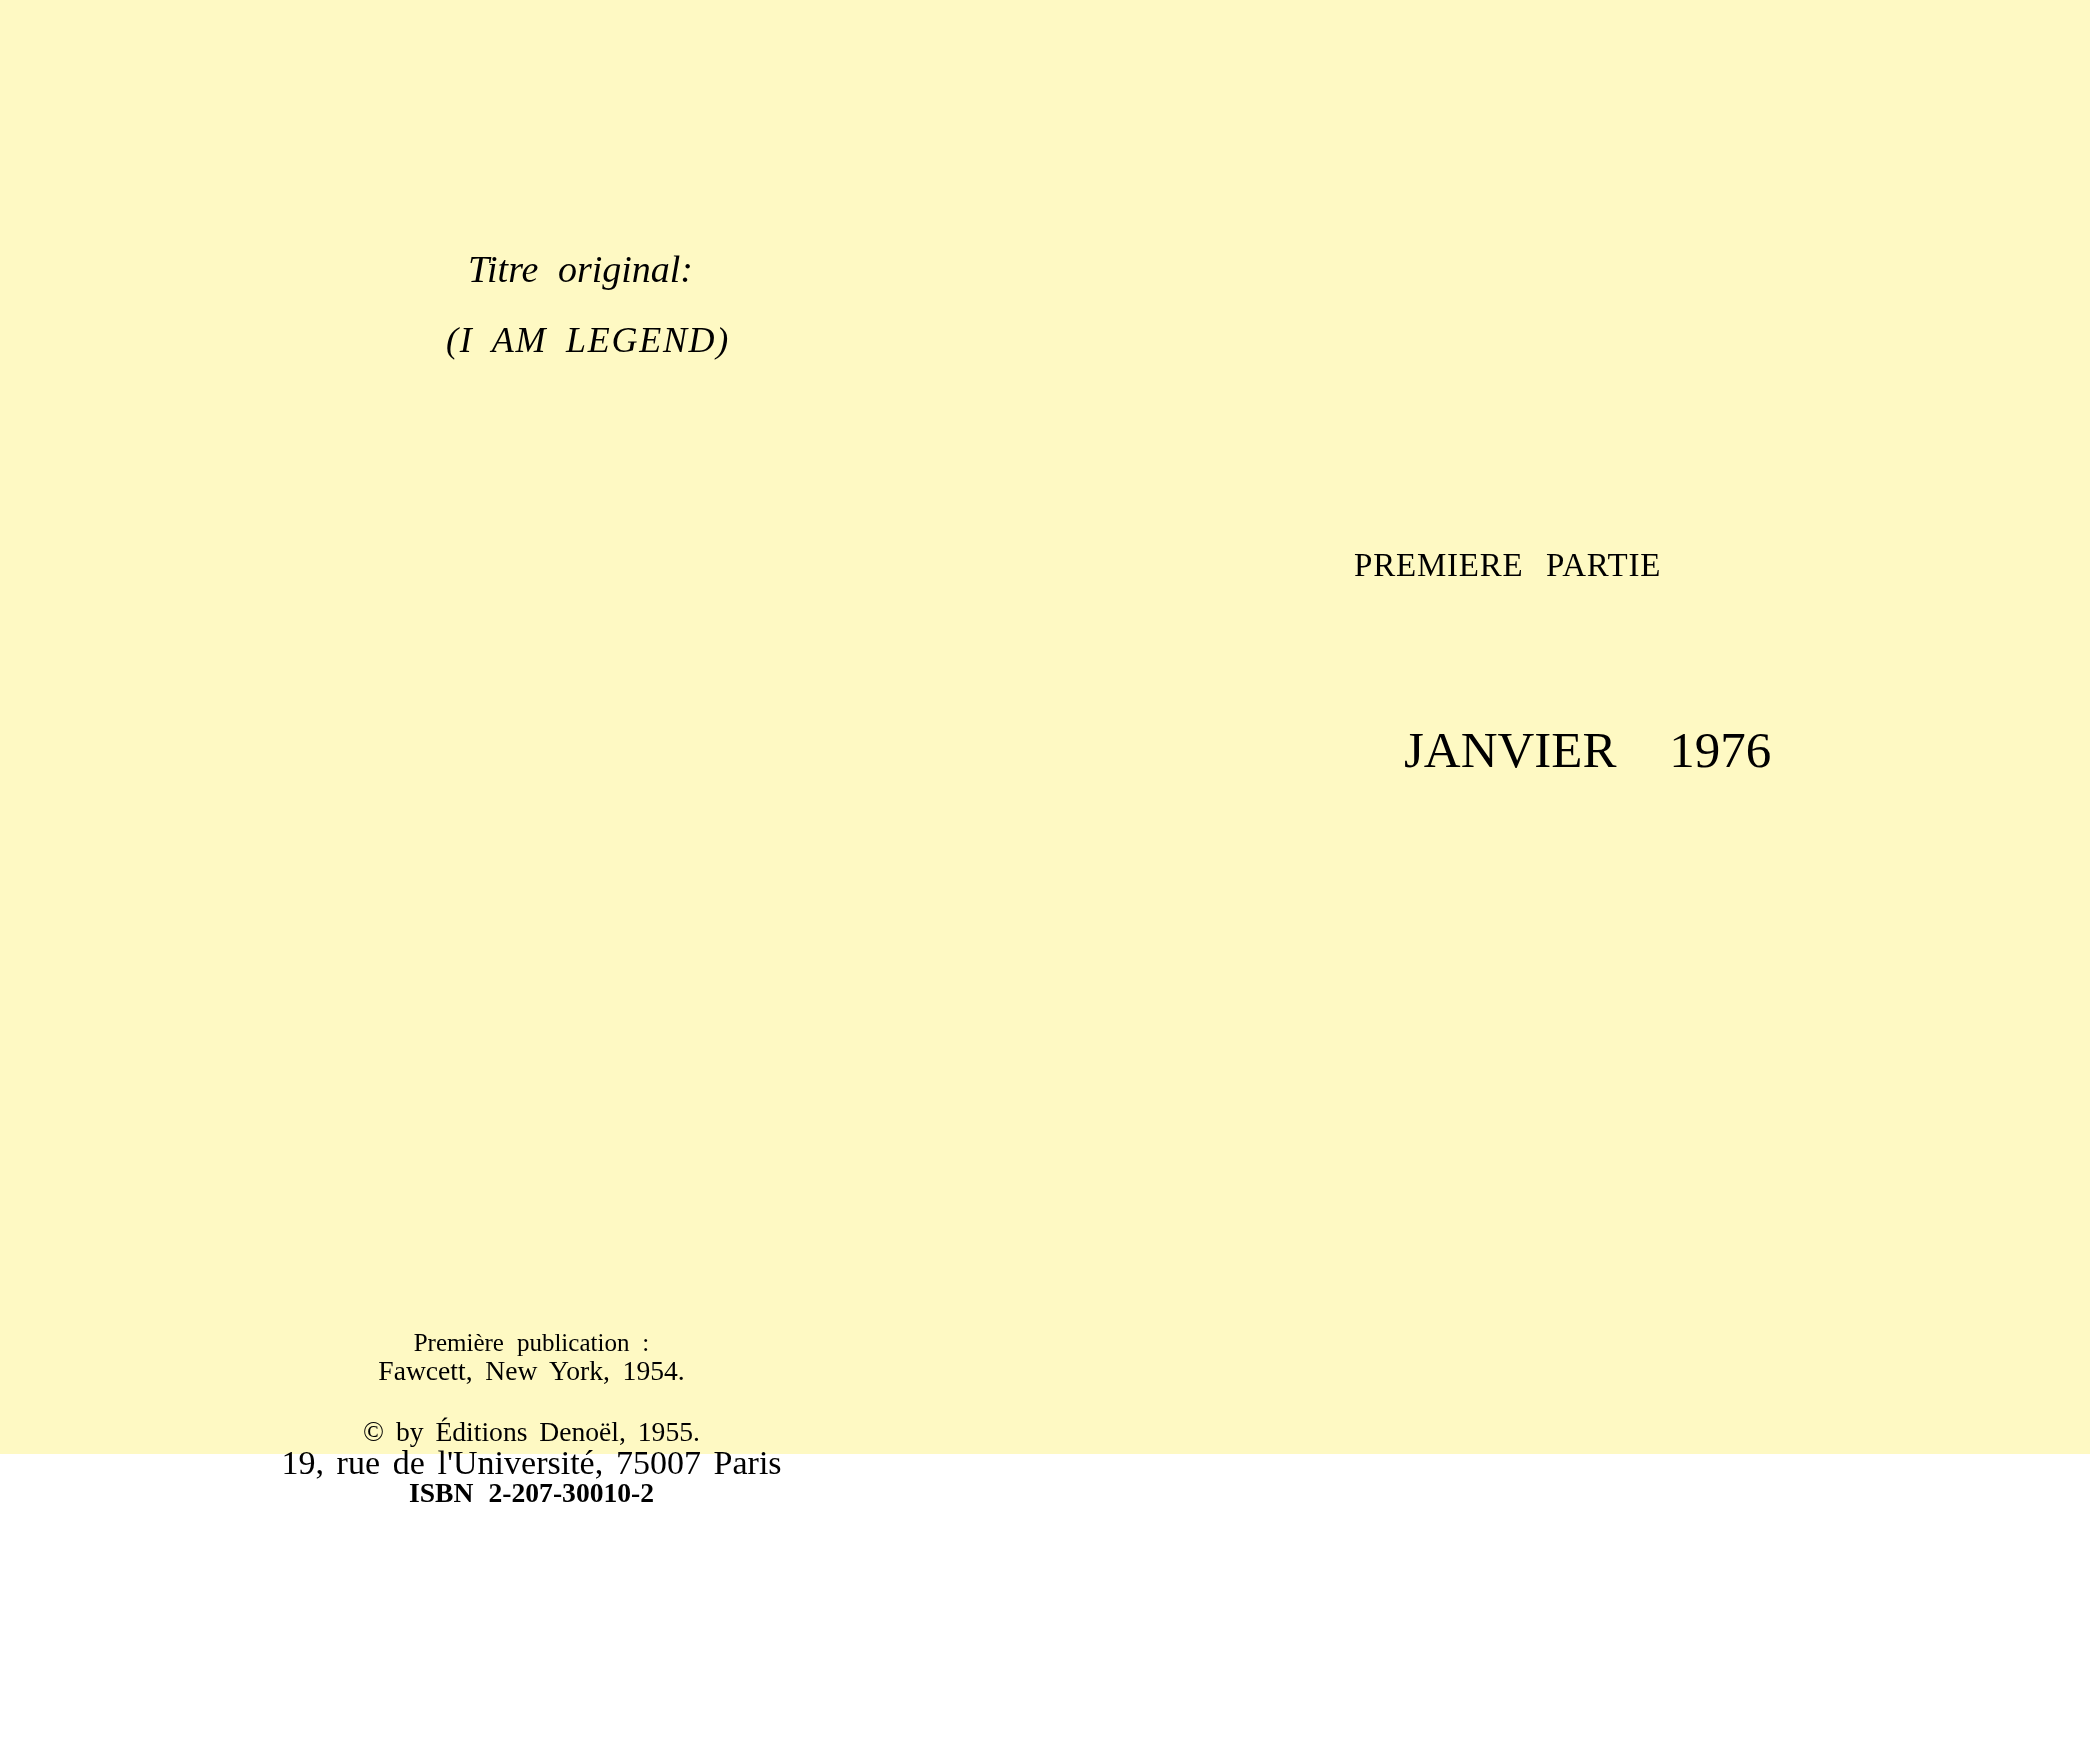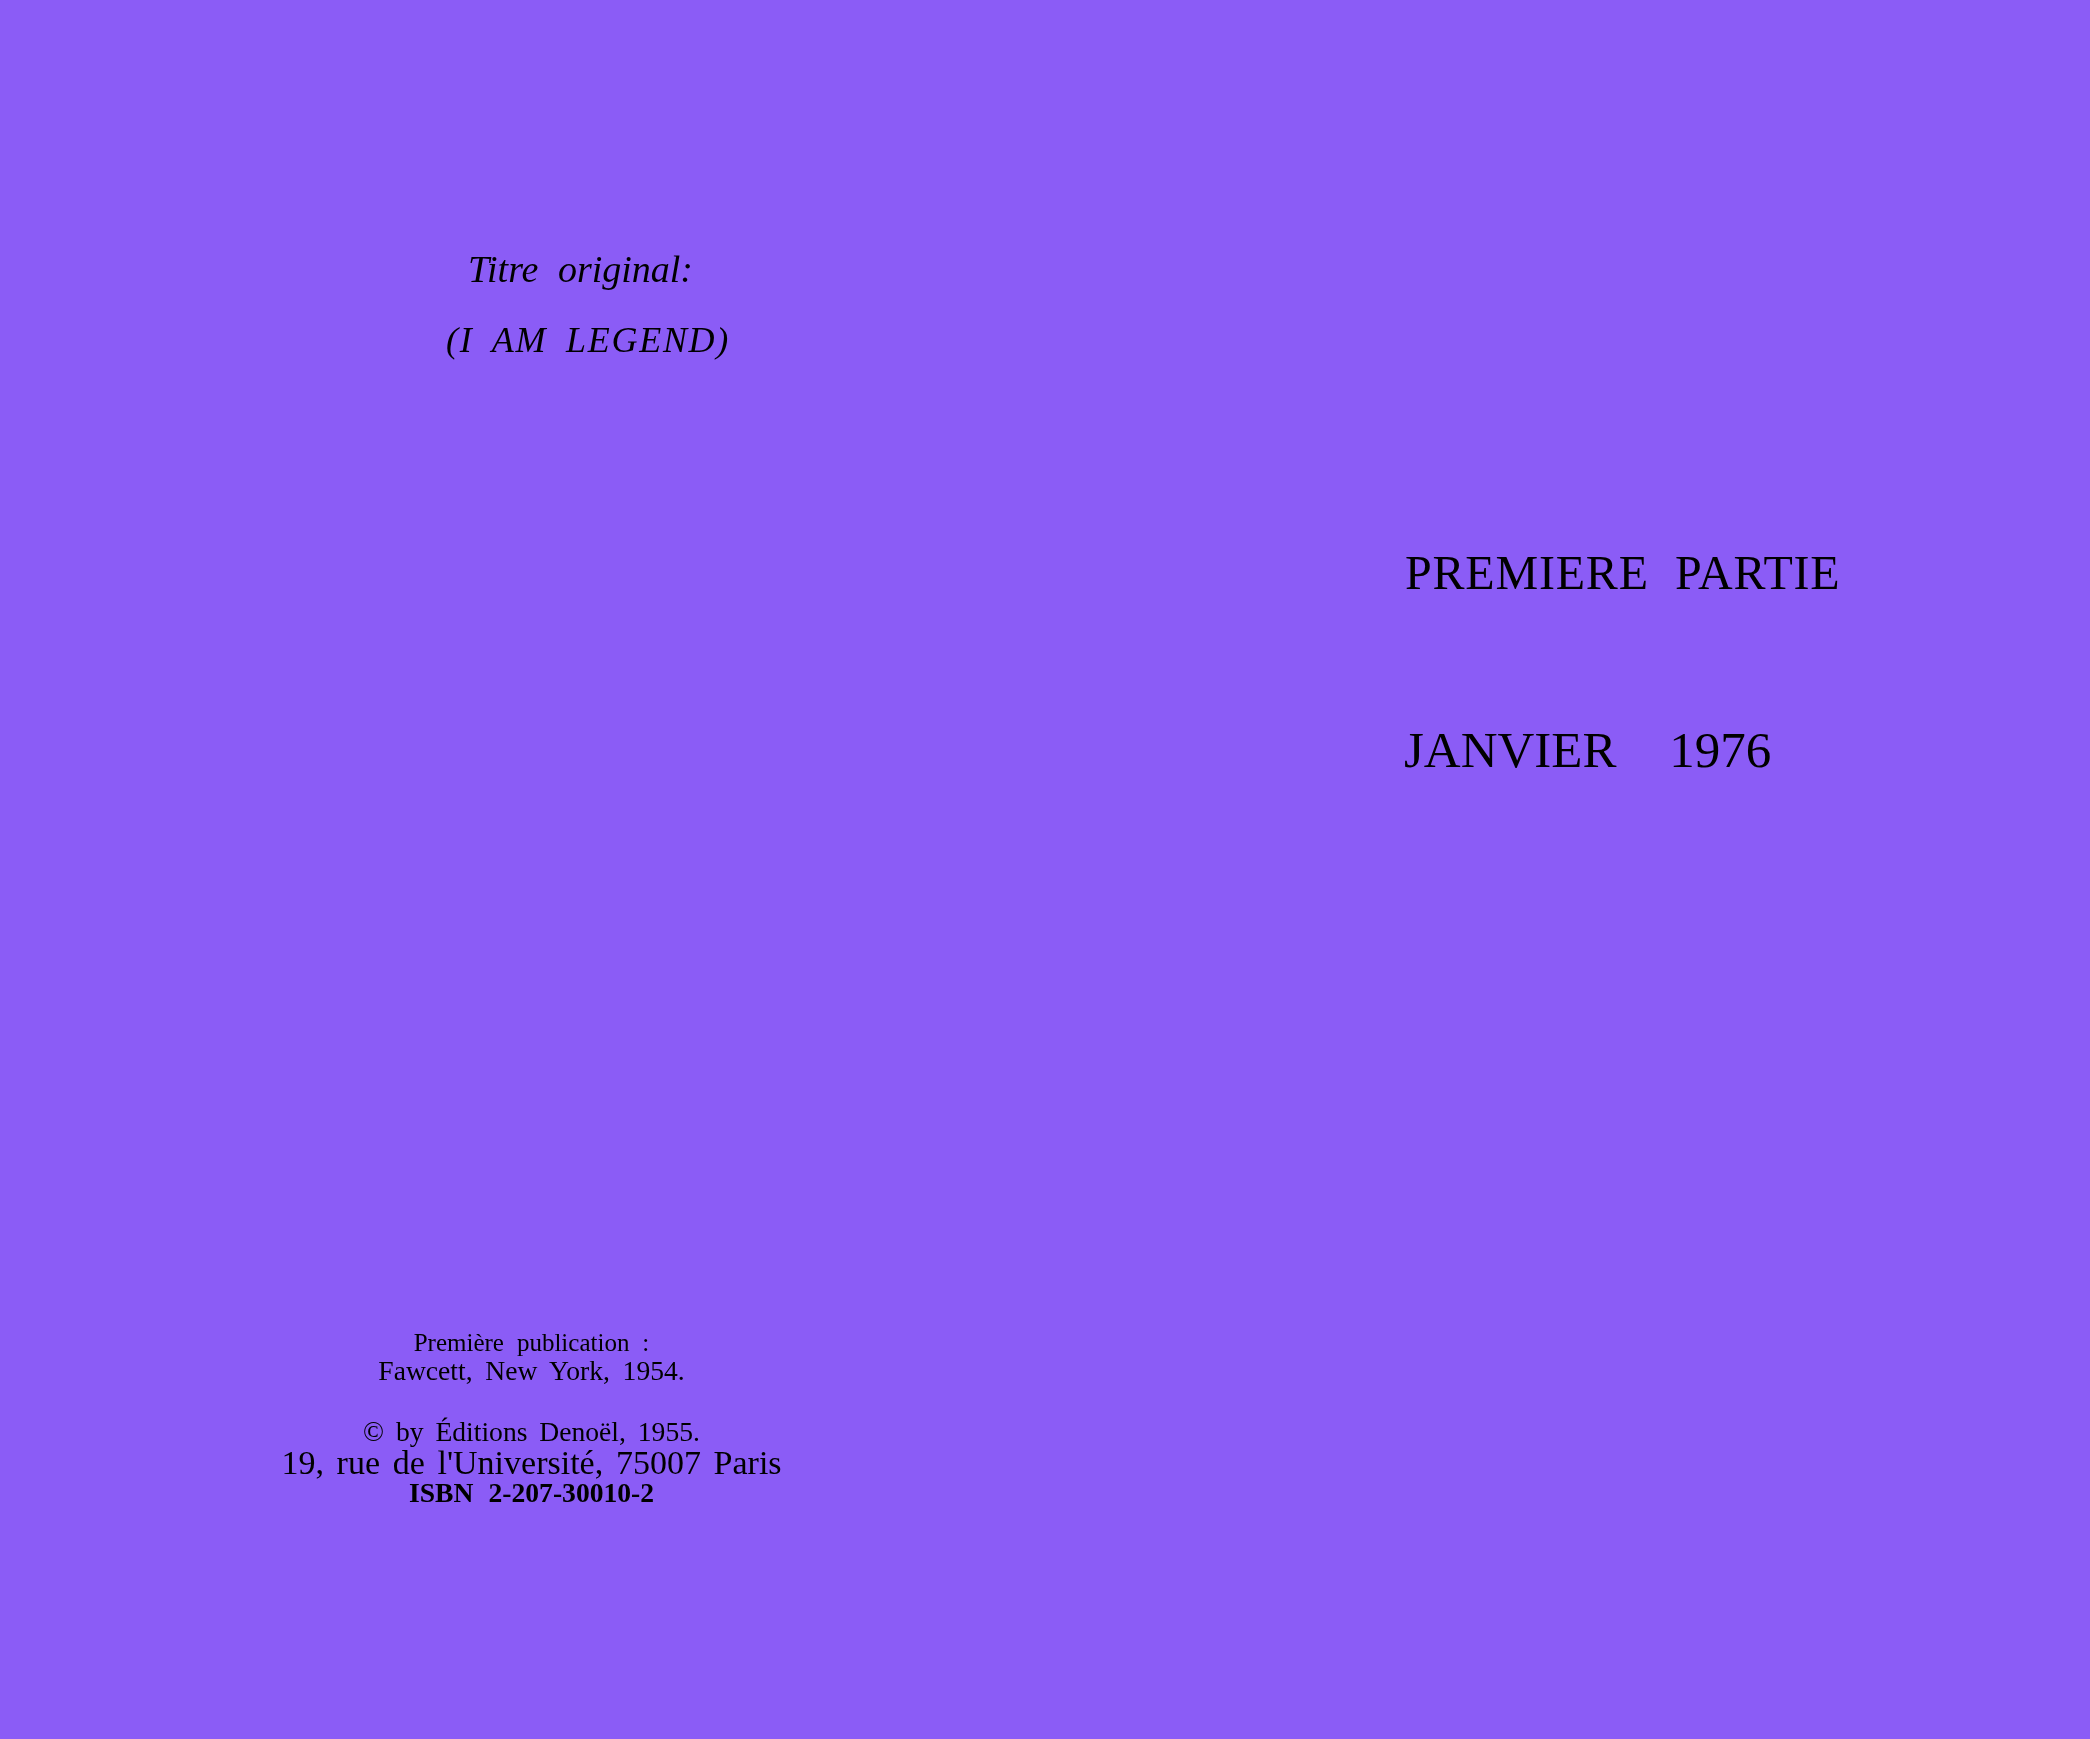--- a/index.html
+++ b/index.html
@@ -12,22 +12,22 @@
     height: 1739px;
     position: relative;
     font-family: "Liberation Serif", serif;
     color: #000000;
     overflow: hidden;
   }
   .page {
     position: absolute;
     left: 0; top: 0;
     width: 2091px;
-    height: 1739px;
-    background: #8b5cf6;
+    height: 1454px;
+    background: #fef9c3;
   }
   .line {
     position: absolute;
     white-space: nowrap;
     line-height: 1;
   }
   
   .titre-label {
     left: 468px;
     top: 250px;
@@ -39,23 +39,23 @@
     left: 446px;
     top: 322px;
     font-size: 36px;
     font-style: italic;
     word-spacing: 8.3px;
     letter-spacing: 1.7px;
     text-align: right;
   }
   
   .part-heading {
-    left: 1405px;
+    left: 1354px;
     top: 549px;
-    font-size: 48px;
+    font-size: 33px;
     word-spacing: 13.4px;
     letter-spacing: 0.8px;
   }
   .chapter-heading {
     left: 1404px;
     top: 725px;
     font-size: 51px;
     word-spacing: 40px;
     font-family: Liberation Serif, serif;
   }

